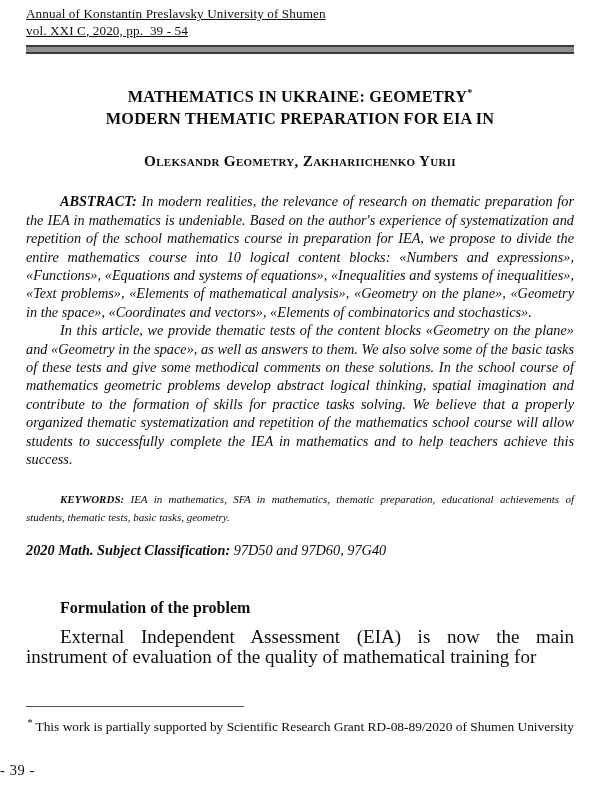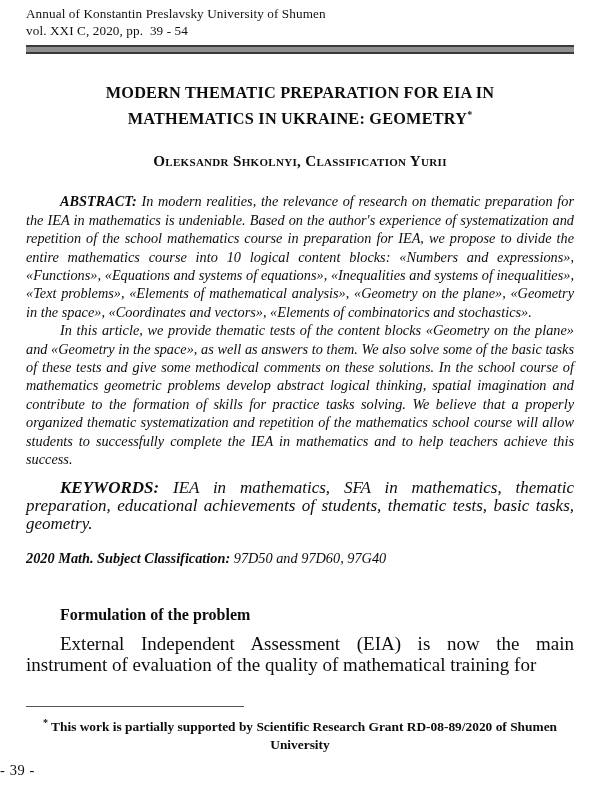--- a/index.html
+++ b/index.html
@@ -21,20 +21,21 @@
     box-sizing: border-box;
     padding: 6px 26px 0 26px;
   }
 
   
   .journal-head {
     font-size: 13.2px;
     line-height: 16.5px;
     letter-spacing: 0.1px;
     color: #111;
+    text-decoration: underline;
   }
   .journal-head div { white-space: pre; }
 
   .head-rule {
     margin-top: 6px;
     height: 5px;
     border-top: 2px solid #3a3a3a;
     border-bottom: 2px solid #3a3a3a;
     background: #8f8f8f;
   }
@@ -72,23 +73,23 @@
     text-indent: 34px;
     margin: 0;
     hyphens: none;
   }
   .abs-par + .abs-par { margin-top: 0; }
   .lead {
     font-weight: bold;
   }
 
   .keywords {
-    margin-top: 10px;
+    margin-top: 21px;
     font-style: italic;
-    font-size: 17px;
+    font-size: 11px;
     line-height: 18.4px;
     text-align: justify;
     text-indent: 34px;
   }
 
   .msc {
     margin-top: 15px;
     font-size: 14.3px;
     line-height: 18.4px;
     font-style: italic;
@@ -121,22 +122,21 @@
   }
   .footnote-rule {
     width: 218px;
     height: 0;
     border-top: 1.4px solid #555;
     margin-bottom: 7px;
   }
   .footnote {
     font-size: 13.4px;
     line-height: 17.5px;
-    text-align: center;
-    font-weight: bold;
+    text-align: right;
   }
   .footnote .fn-mark {
     font-size: 10px;
     vertical-align: super;
   }
 
   .page-number {
     position: absolute;
     left: 0;
     right: 0;
@@ -152,25 +152,25 @@
 <div class="page">
 
   <div class="journal-head">
     <div>Annual of Konstantin Preslavsky University of Shumen</div>
     <div>vol. XXI C, 2020, pp.  39 - 54</div>
   </div>
 
   <div class="head-rule"></div>
 
   <div class="title">
+    <div><span>MATHEMATICS IN UKRAINE: GEOMETRY</span><span class="sup">*</span></div>
     <div>MODERN THEMATIC PREPARATION FOR EIA IN</div>
-    <div><span>MATHEMATICS IN UKRAINE: GEOMETRY</span><span class="sup">*</span></div>
   </div>
 
-  <div class="authors">Oleksandr Shkolnyi, Classification Yurii</div>
+  <div class="authors">Oleksandr Geometry, Zakhariichenko Yurii</div>
 
   <div class="abstract-block">
     <p class="abs-par"><span class="lead">ABSTRACT:</span><span> In modern realities, the relevance of research on thematic preparation for the IEA in mathematics is undeniable. Based on the author's experience of systematization and repetition of the school mathematics course in preparation for IEA, we propose to divide the entire mathematics course into 10 logical content blocks: «Numbers and expressions», «Functions», «Equations and systems of equations», «Inequalities and systems of inequalities», «Text problems», «Elements of mathematical analysis», «Geometry on the plane», «Geometry in the space», «Coordinates and vectors», «Elements of combinatorics and stochastics».</span></p>
     <p class="abs-par">In this article, we provide thematic tests of the content blocks «Geometry on the plane» and «Geometry in the space», as well as answers to them. We also solve some of the basic tasks of these tests and give some methodical comments on these solutions. In the school course of mathematics geometric problems develop abstract logical thinking, spatial imagination and contribute to the formation of skills for practice tasks solving. We believe that a properly organized thematic systematization and repetition of the mathematics school course will allow students to successfully complete the IEA in mathematics and to help teachers achieve this success.</p>
   </div>
 
   <div class="keywords"><span class="lead">KEYWORDS:</span><span> IEA in mathematics, SFA in mathematics, thematic preparation, educational achievements of students, thematic tests, basic tasks, geometry.</span></div>
 
   <div class="msc"><span class="msc-label">2020 Math. Subject Classification:</span><span class="msc-codes">  97D50 and 97D60, 97G40</span></div>
 

